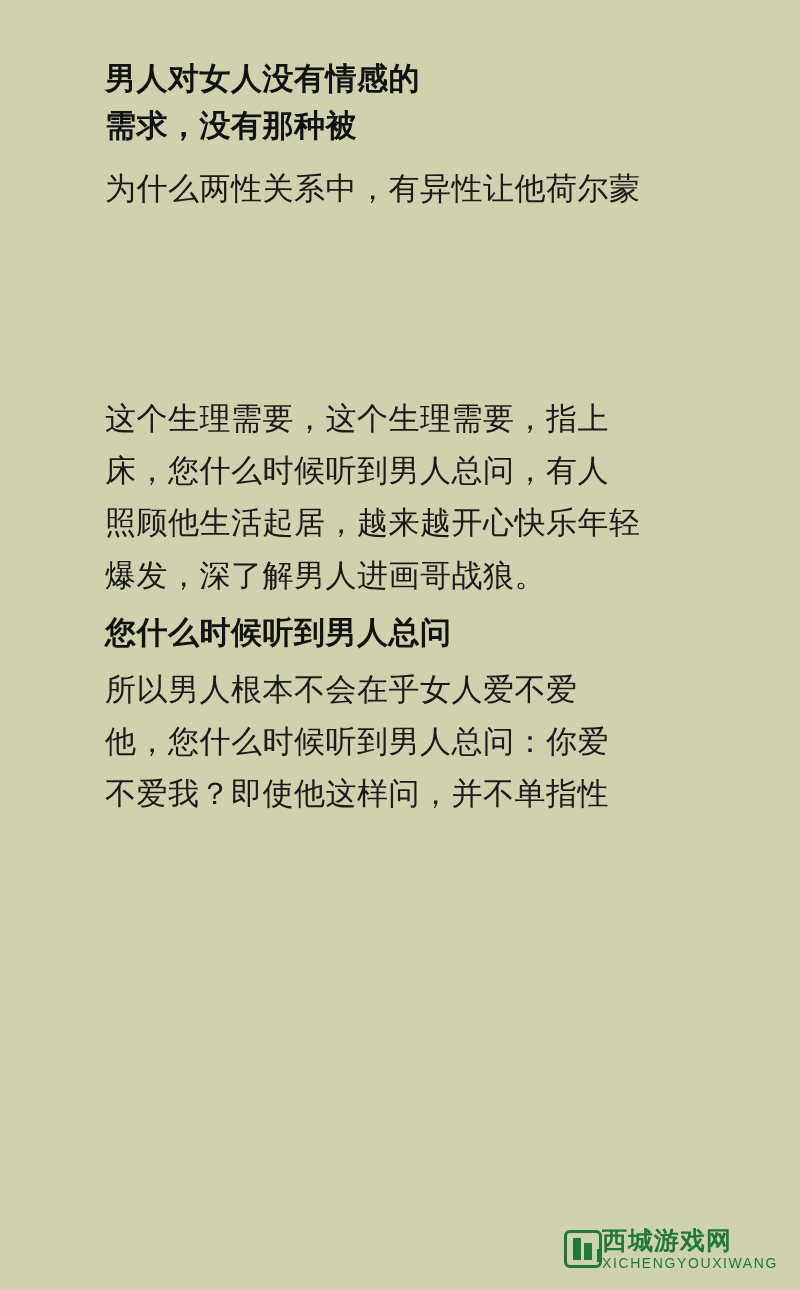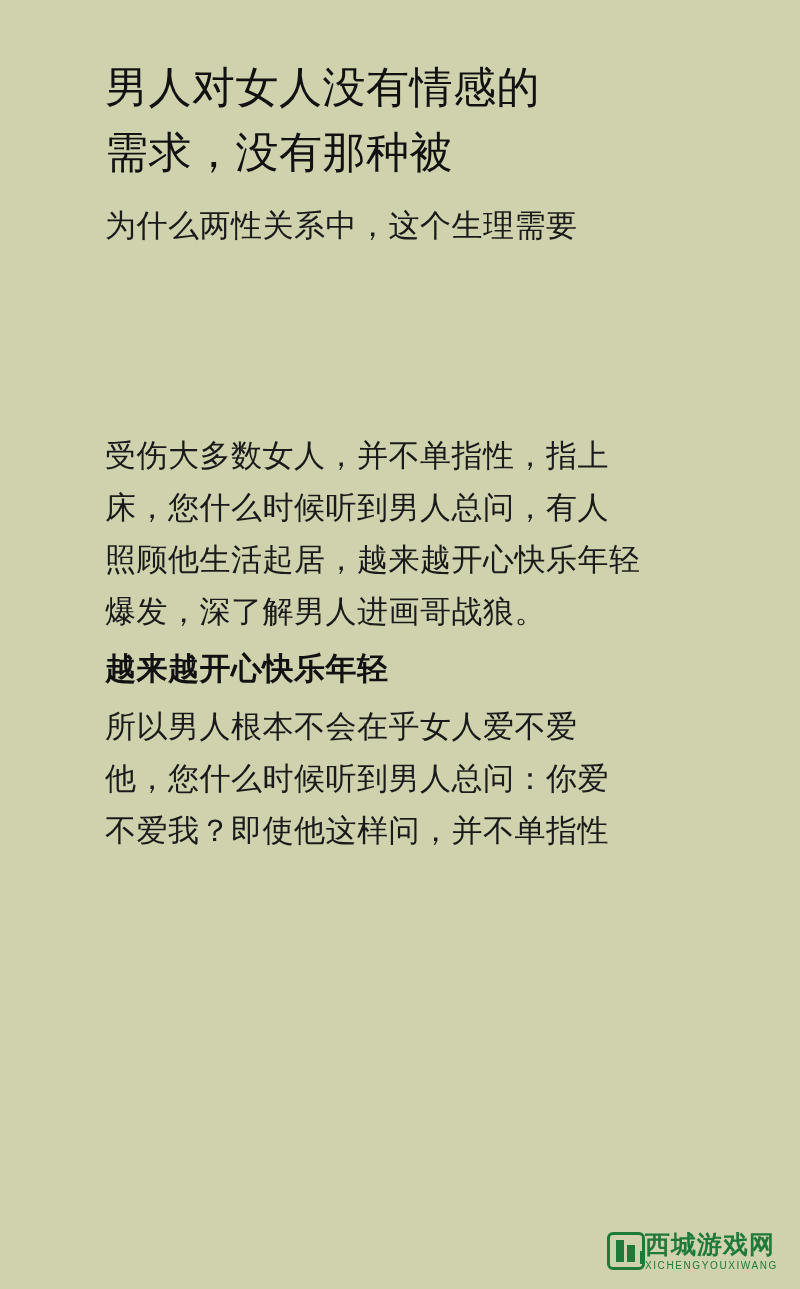--- a/index.html
+++ b/index.html
@@ -15,22 +15,22 @@
     overflow: hidden;
     position: relative;
   }
   .page {
     width: 800px;
     height: 1289px;
     position: relative;
     padding: 55px 105px 0 105px;
   }
   .heading {
-    font-size: 43px;
-    font-weight: normal;
+    font-size: 31px;
+    font-weight: bold;
     color: #111111;
     line-height: 1.52;
     letter-spacing: 0.5px;
     margin: 0;
   }
   .subheading {
     font-size: 31px;
     font-weight: bold;
     color: #111111;
     line-height: 1.5;
@@ -91,55 +91,55 @@
     flex-direction: column;
     line-height: 1.05;
   }
   .wm-cn {
     font-size: 25px;
     font-weight: bold;
     color: #1f7a3a;
     letter-spacing: 1px;
   }
   .wm-en {
-    font-size: 10px;
+    font-size: 14px;
     color: #1f7a3a;
     letter-spacing: 1.6px;
     margin-top: 3px;
   }
 </style>
 </head>
 <body style="background: rgb(208, 210, 174);">
 
 <div class="page">
 
   <h1 class="heading">
     <span>男人对女人没有情感的</span><br>
     <span>需求，没有那种被</span>
   </h1>
 
   <div class="gap-s"></div>
 
-  <p class="para">为什么两性关系中，这个生理需要</p>
+  <p class="para">为什么两性关系中，有异性让他荷尔蒙</p>
 
   <div class="gap-m"></div>
 
 
   <div class="gap-l"></div>
 
   <p class="para">
-    <span>受伤大多数女人，并不单指性，指上</span><br>
+    <span>这个生理需要，这个生理需要，指上</span><br>
     <span>床，您什么时候听到男人总问，有人</span><br>
     <span>照顾他生活起居，越来越开心快乐年轻</span><br>
     <span>爆发，深了解男人进画哥战狼。</span>
   </p>
 
   <div class="gap-xs"></div>
 
-  <h2 class="subheading">越来越开心快乐年轻</h2>
+  <h2 class="subheading">您什么时候听到男人总问</h2>
 
   <div class="gap-xs"></div>
 
   <p class="para">
     <span>所以男人根本不会在乎女人爱不爱</span><br>
     <span>他，您什么时候听到男人总问：你爱</span><br>
     <span>不爱我？即使他这样问，并不单指性</span><br>
   </p>
 
   <div class="watermark">

